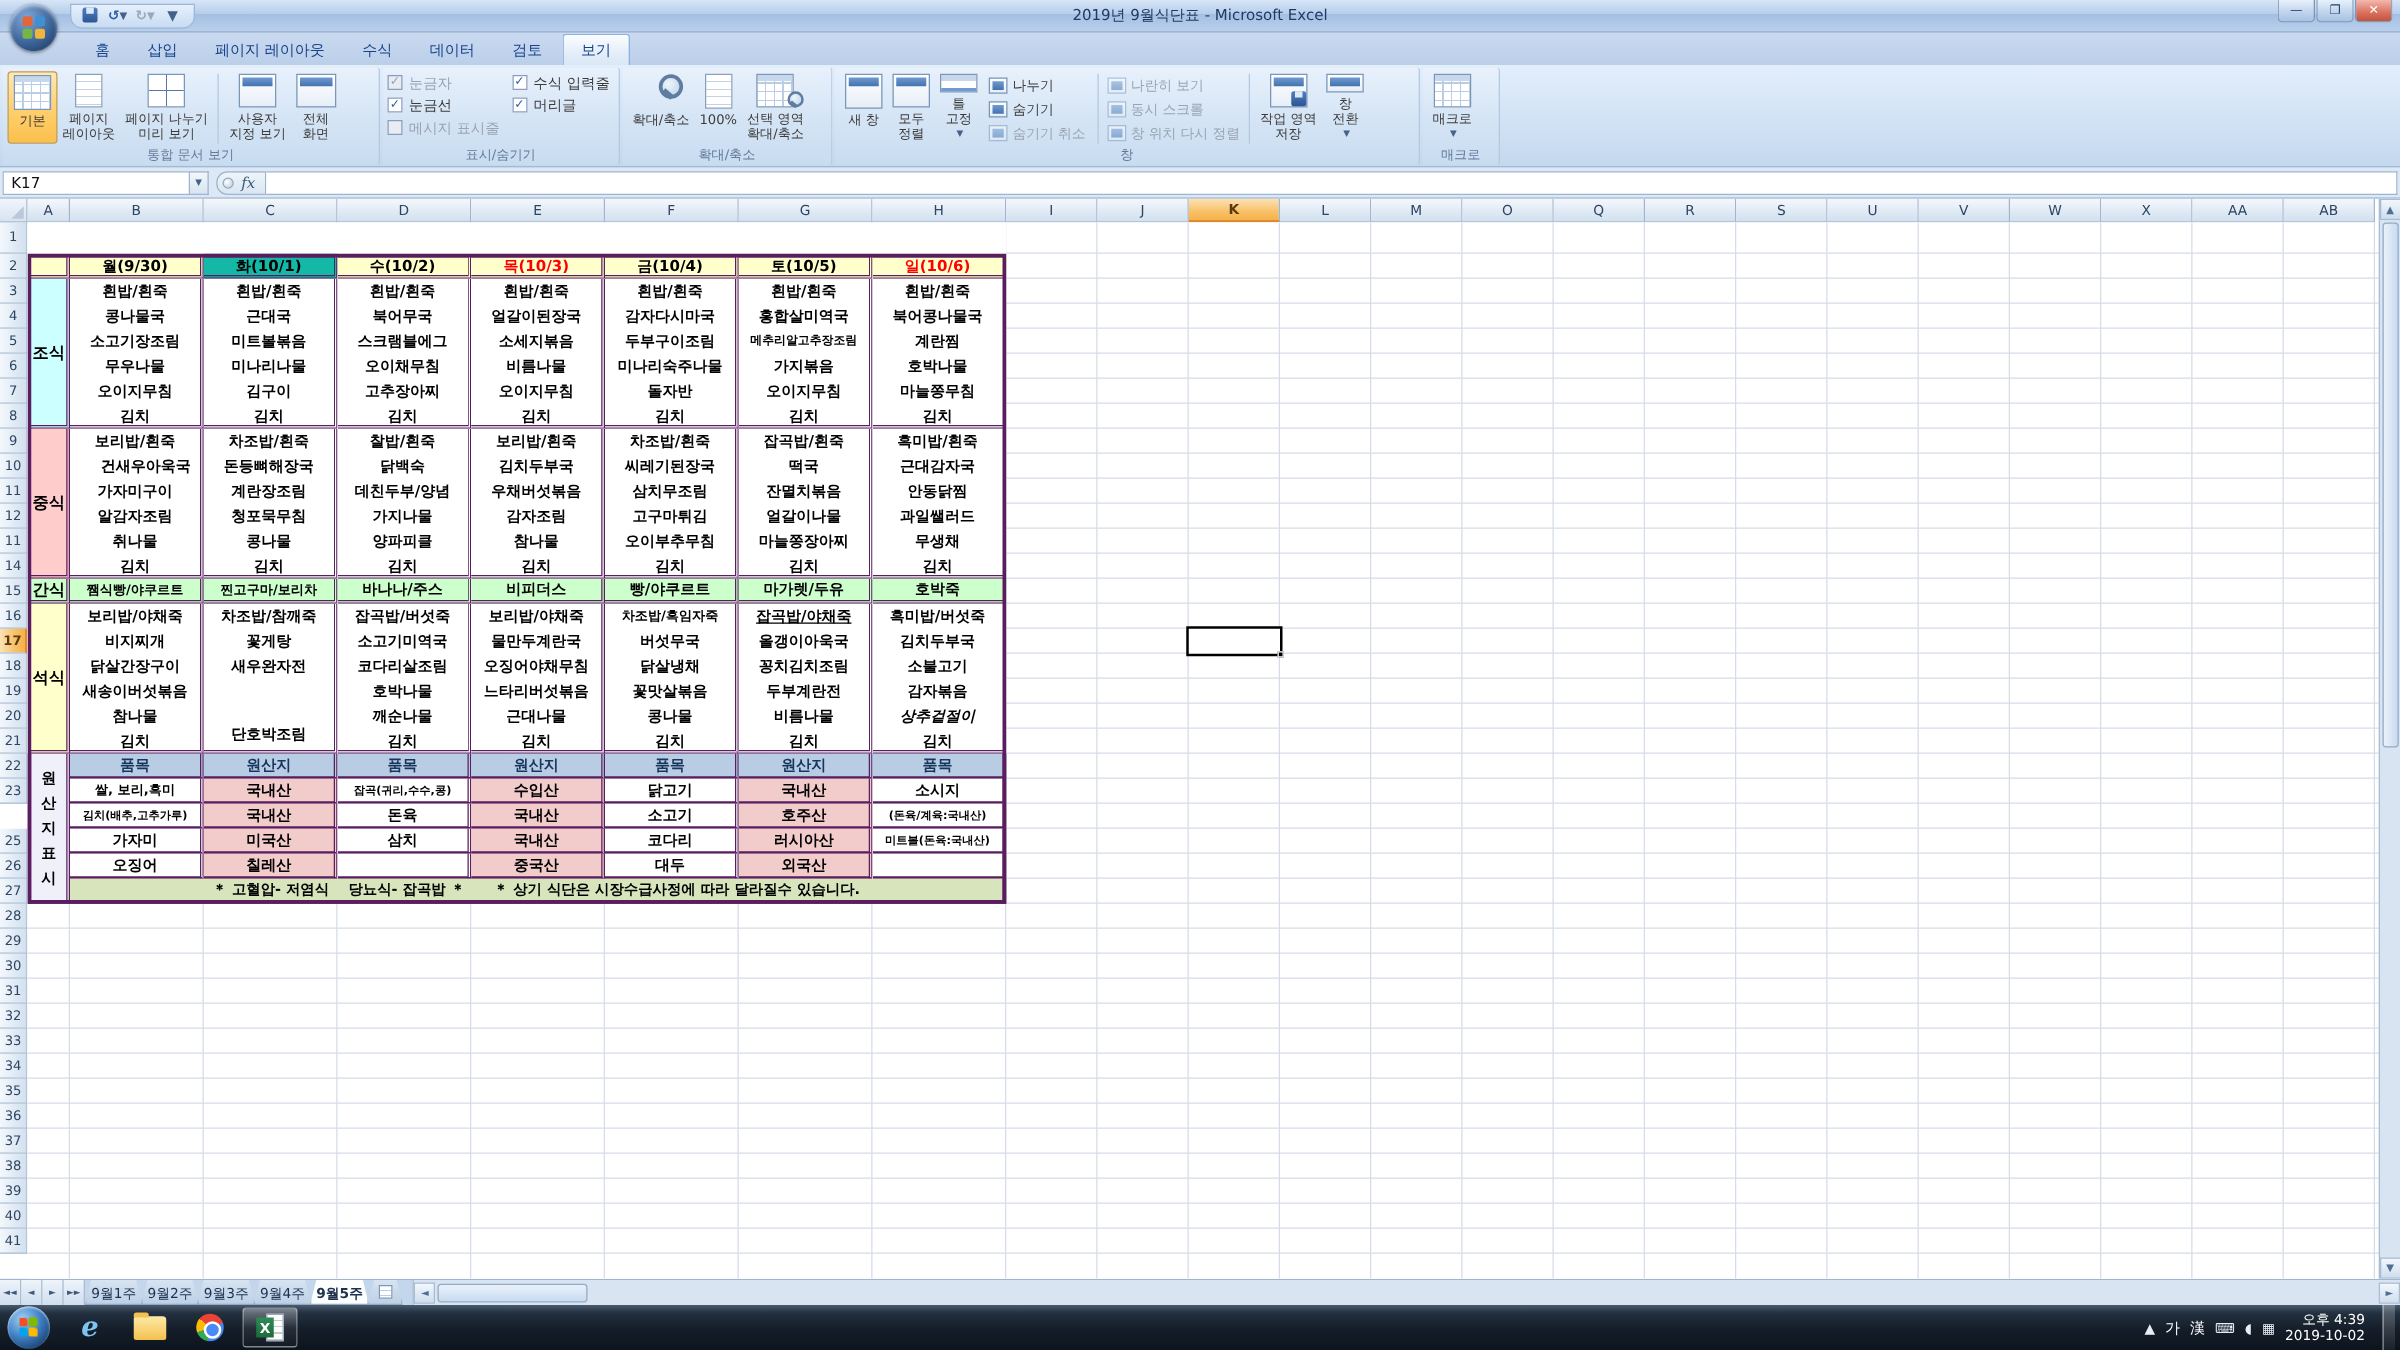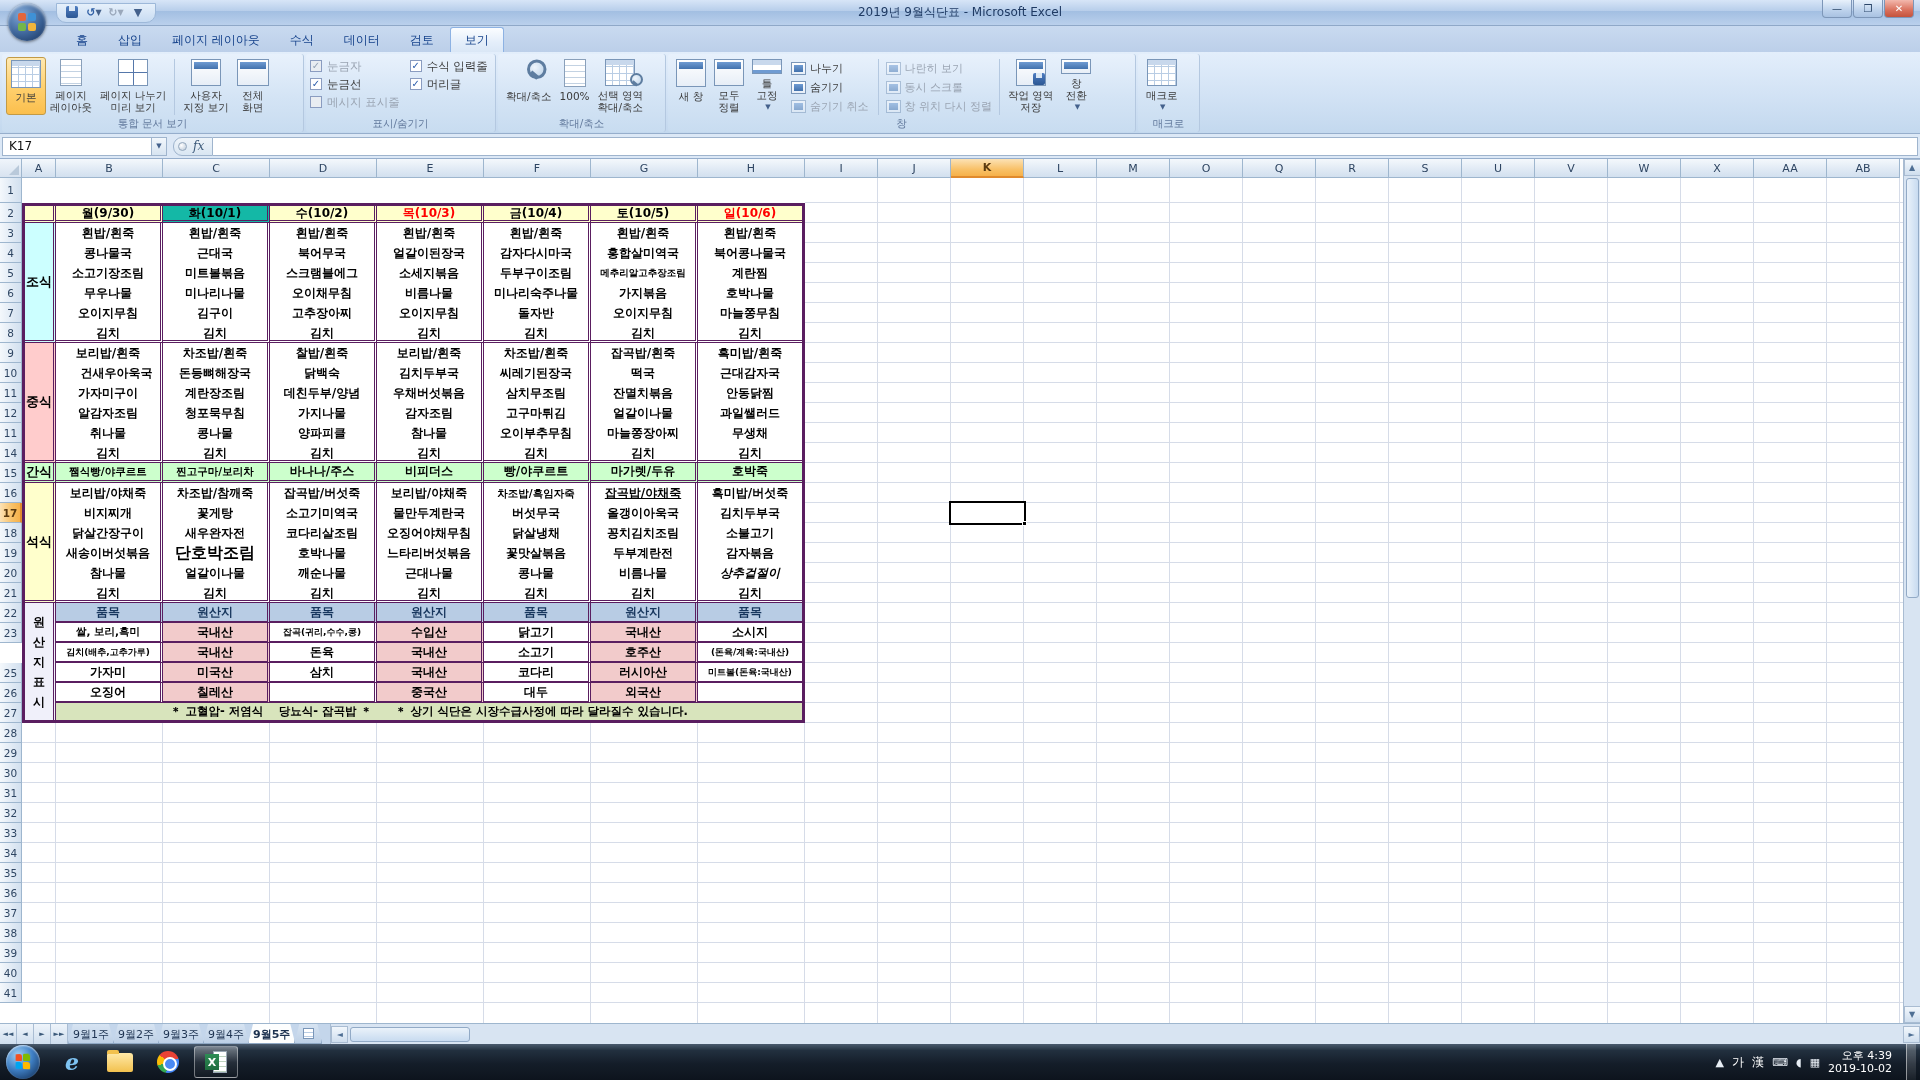--- a/index.html
+++ b/index.html
@@ -643,21 +643,21 @@
           <div class="mline" style="font-size: 12px;">비지찌개</div>
           <div class="mline" style="font-size: 12px;">닭살간장구이</div>
           <div class="mline" style="font-size: 12px;">새송이버섯볶음</div>
           <div class="mline" style="font-size: 12px;">참나물</div>
           <div class="mline" style="font-size: 12px;">김치</div>
         </div>
         <div class="mcell lines" style="left: 141px; top: 305px; width: 107px; height: 120px; background: rgb(255, 255, 255); border-right: 3px double rgb(90, 30, 96); border-bottom: 3px double rgb(90, 30, 96);">
           <div class="mline" style="font-size: 12px;">차조밥/참깨죽</div>
           <div class="mline" style="font-size: 12px;">꽃게탕</div>
           <div class="mline" style="font-size: 12px;">새우완자전</div>
-          <div class="mline" style="font-size: 16px;">단호박조림</div>
+          <div class="mline" style="font-size: 12px; margin-top: 34px;">단호박조림</div>
           <div class="mline" style="font-size: 12px;">얼갈이나물</div>
           <div class="mline" style="font-size: 12px;">김치</div>
         </div>
         <div class="mcell lines" style="left: 248px; top: 305px; width: 107px; height: 120px; background: rgb(255, 255, 255); border-right: 3px double rgb(90, 30, 96); border-bottom: 3px double rgb(90, 30, 96);">
           <div class="mline" style="font-size: 12px;">잡곡밥/버섯죽</div>
           <div class="mline" style="font-size: 12px;">소고기미역국</div>
           <div class="mline" style="font-size: 12px;">코다리살조림</div>
           <div class="mline" style="font-size: 12px;">호박나물</div>
           <div class="mline" style="font-size: 12px;">깨순나물</div>
           <div class="mline" style="font-size: 12px;">김치</div>

